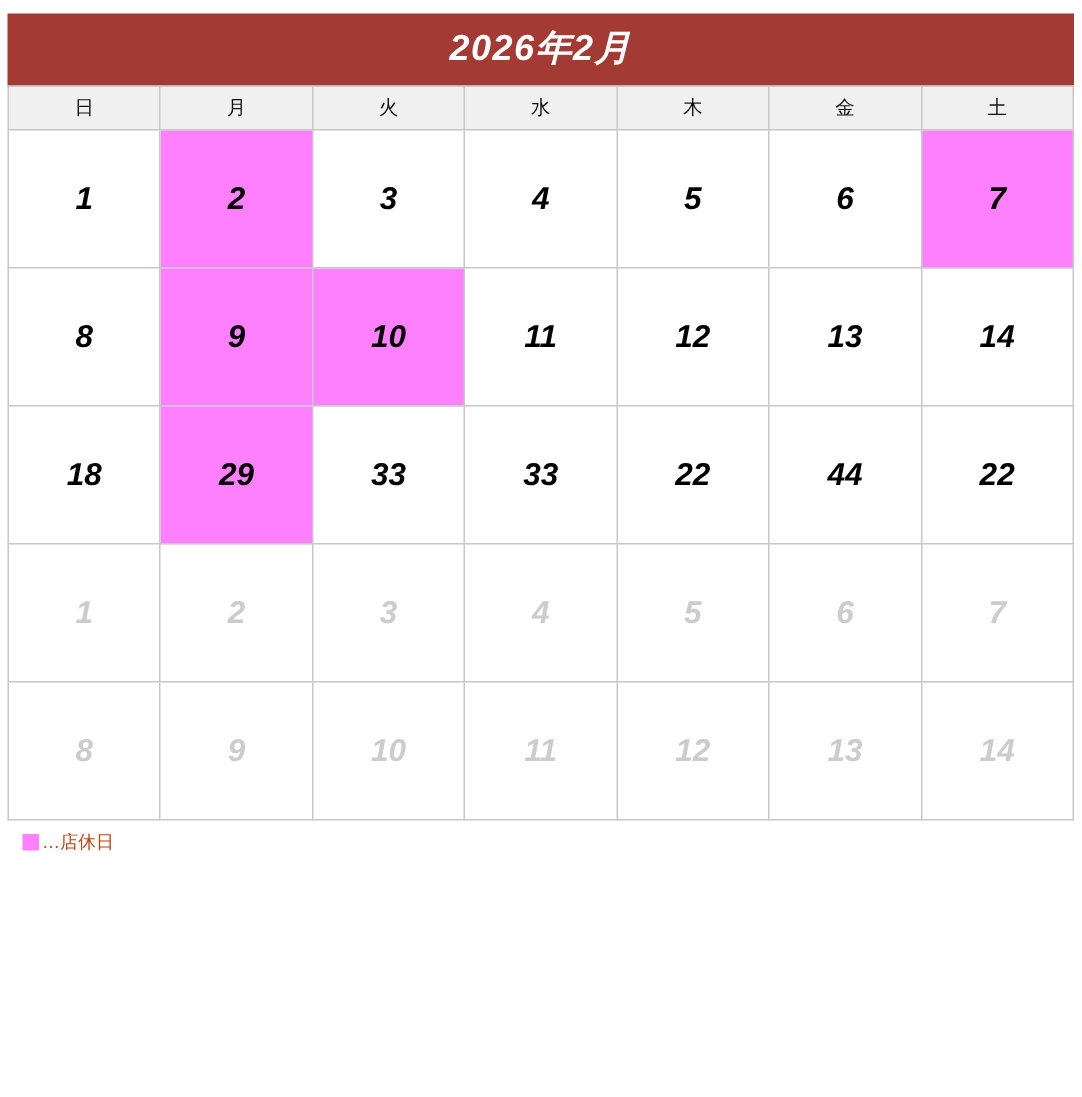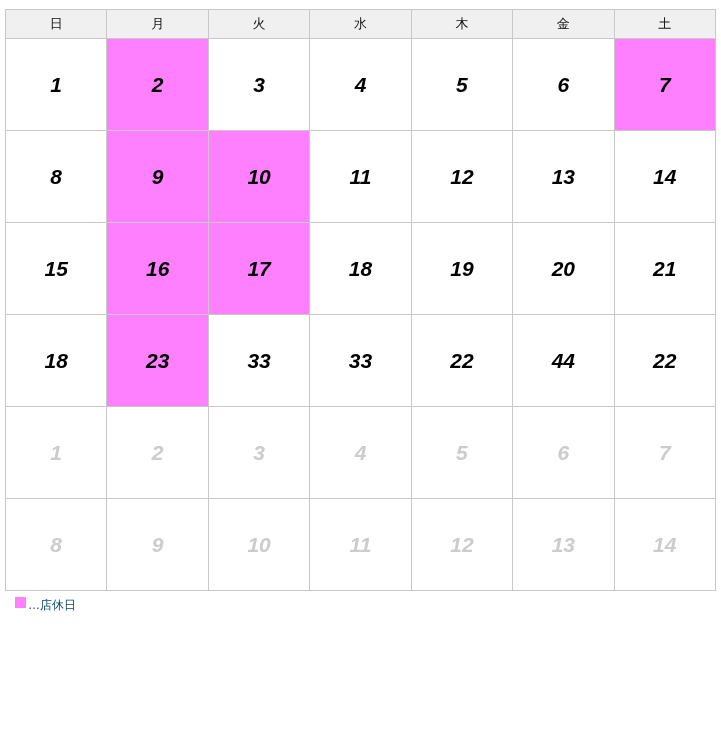--- a/index.html
+++ b/index.html
@@ -54,37 +54,39 @@
   }
   table.cal td.closed {
     background: #ff80ff;
   }
   table.cal td.muted {
     color: #cccccc;
   }
   .legend {
     margin: 6px 0 0 10px;
     font-size: 12px;
-    color: #0c4a6e;
+    color: #c2410c;
     display: flex;
+    align-items: center;
     gap: 0px;
   }
   .legend-swatch {
     display: inline-block;
     width: 11px;
     height: 11px;
     background: #ff80ff;
     margin-right: 2px;
   }
 </style>
 </head>
 <body>
 
 <div class="calendar-wrap">
 
+  <div class="cal-title">2026年2月</div>
 
   <table class="cal">
     <thead>
       <tr>
         <th>日</th>
         <th>月</th>
         <th>火</th>
         <th>水</th>
         <th>木</th>
         <th>金</th>
@@ -104,31 +106,22 @@
         <tr>
           <td>8</td>
           <td class="closed">9</td>
           <td class="closed">10</td>
           <td>11</td>
           <td>12</td>
           <td>13</td>
           <td>14</td>
         </tr>
         <tr>
-          <td>15</td>
-          <td class="closed">16</td>
-          <td class="closed">17</td>
           <td>18</td>
-          <td>19</td>
-          <td>20</td>
-          <td>21</td>
-        </tr>
-        <tr>
-          <td>18</td>
-          <td class="closed">23</td>
+          <td class="closed">29</td>
           <td>33</td>
           <td>33</td>
           <td>22</td>
           <td>44</td>
           <td>22</td>
         </tr>
         <tr>
           <td class="muted">1</td>
           <td class="muted">2</td>
           <td class="muted">3</td>

